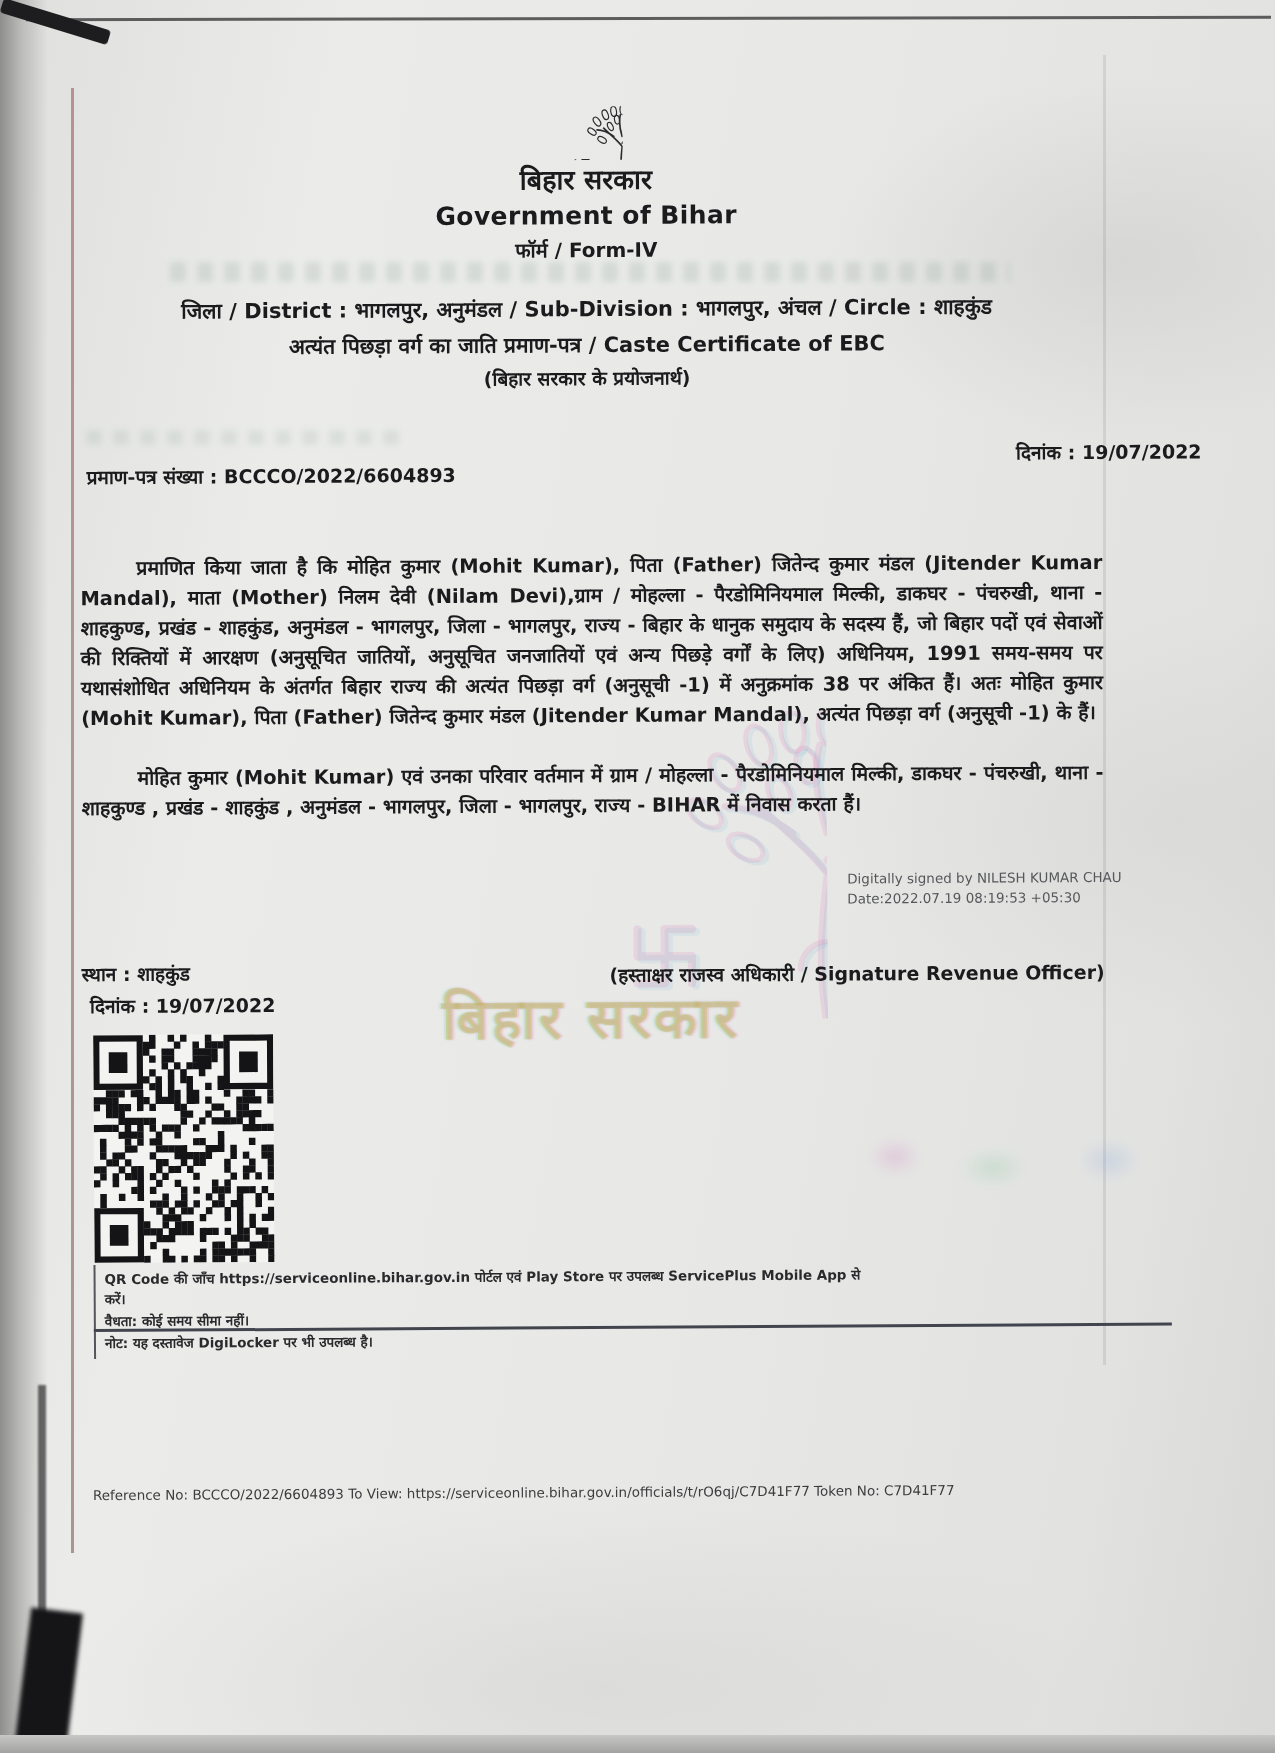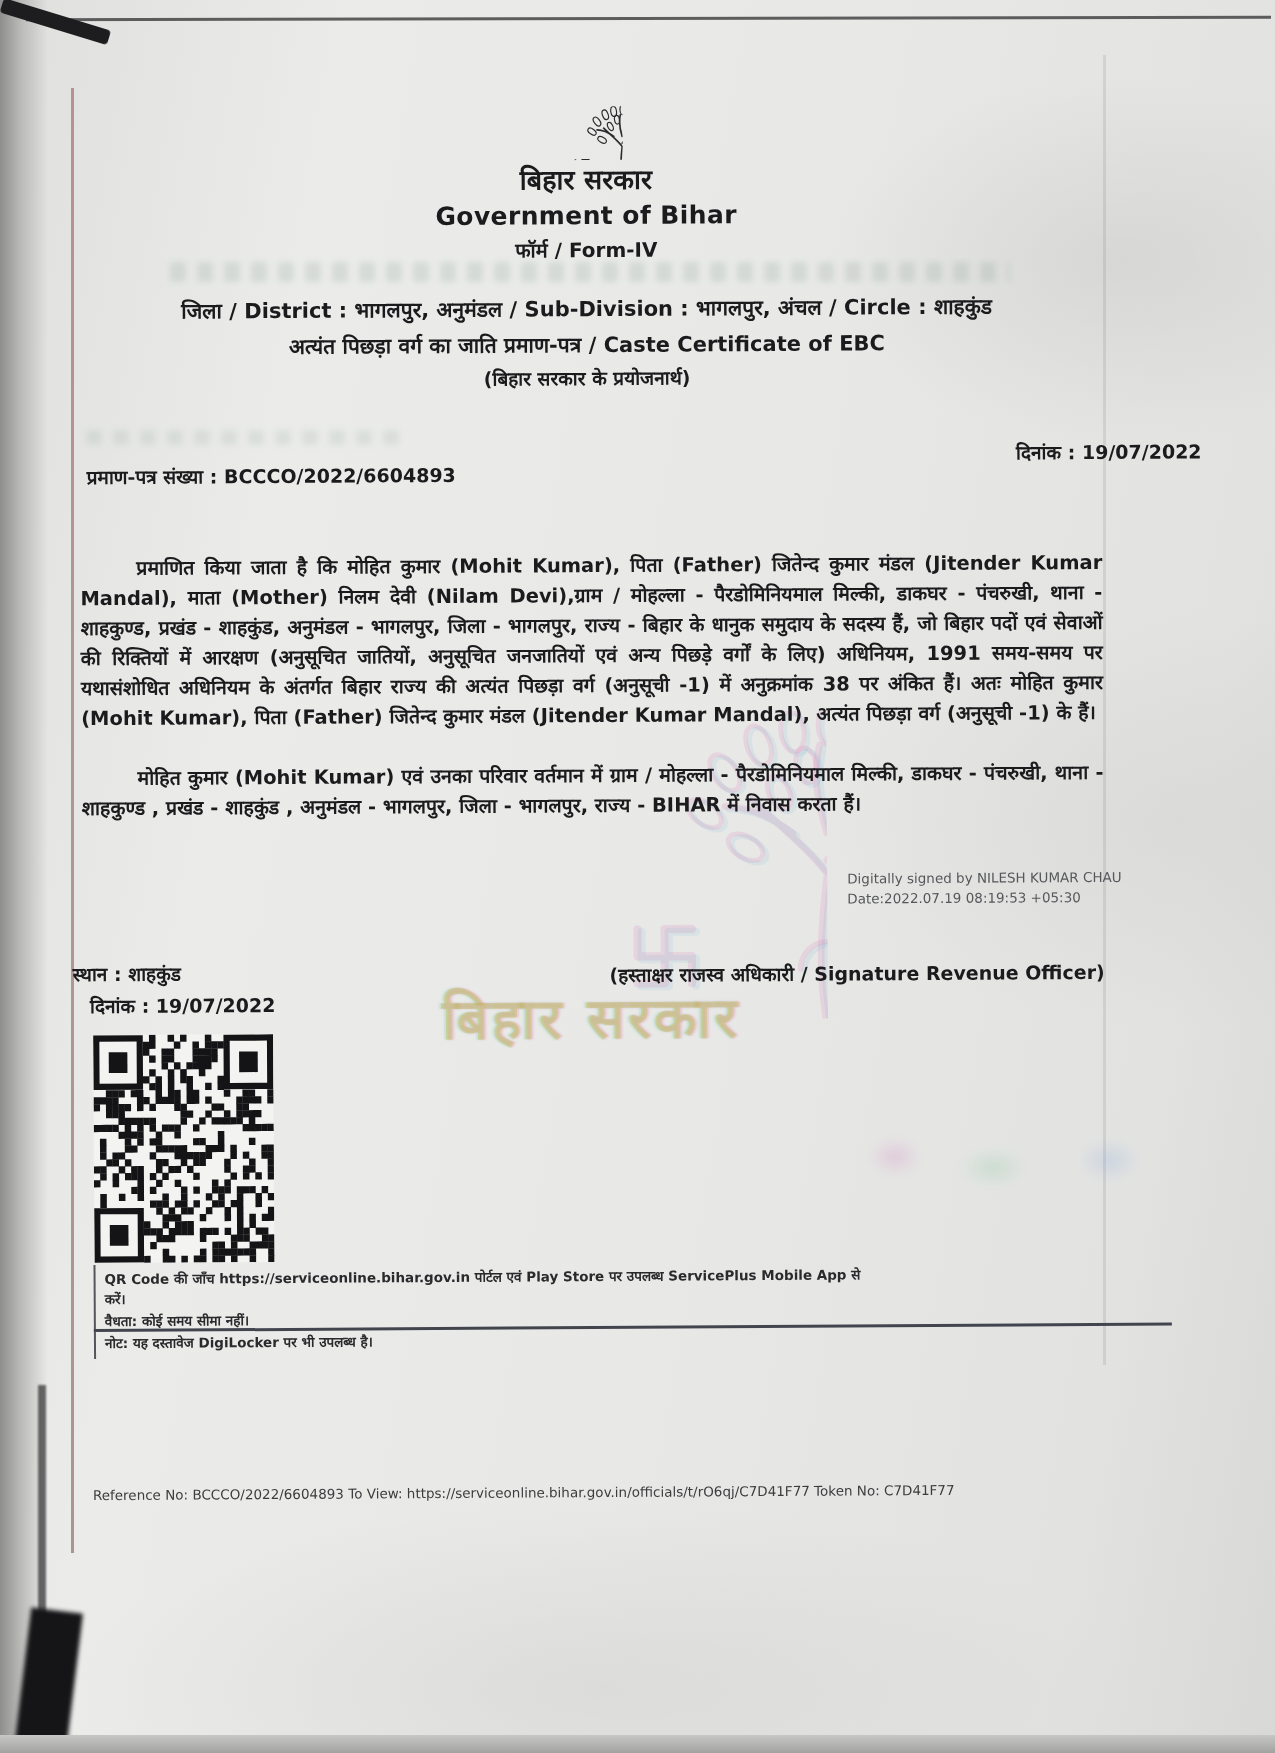--- a/index.html
+++ b/index.html
@@ -44,21 +44,21 @@
   .district{top:294px;font-size:21px;font-weight:700;}
   .cert-title{top:330px;font-size:21px;font-weight:700;}
   .purpose{top:365px;font-size:19px;font-weight:600;}
   .date-top{top:442px;left:0;width:1200px;text-align:right;font-size:19px;font-weight:700;}
   .cert-no{top:461px;left:85px;font-size:19px;font-weight:700;}
   .para{left:78px;width:1022px;font-size:19.5px;line-height:30px;font-weight:600;
     text-align:justify;text-indent:56px;}
   .para1{top:551px;}
   .para2{top:761px;}
   .digi-sig{top:870px;left:843px;width:430px;font-size:13.5px;line-height:20px;color:#56575b;}
-  .place{top:958px;left:68px;font-size:19px;font-weight:700;}
+  .place{top:958px;left:77px;font-size:19px;font-weight:700;}
   .date2{top:990px;left:85px;font-size:19px;font-weight:700;}
   .sig-label{top:962px;left:600px;width:500px;text-align:right;font-size:19px;font-weight:700;}
   .qr-box{top:1032px;left:88px;width:180px;height:228px;background:#f3f3f1;}
   .note-box{top:1262px;left:87px;width:760px;border-left:2px solid #55565a;padding:4px 0 4px 9px;
     font-size:13.5px;line-height:20px;font-weight:700;color:#2a2a2c;}
   .note-box div{margin-bottom:2px;}
   .bottom-rule-thick{top:1326px;left:87px;width:1078px;height:3px;background:#43454e;}
   .reference{top:1484px;left:85px;font-size:13.5px;color:#3c3c3e;}
   .bottom-rule-thin{top:1519px;left:55px;width:1185px;height:2px;background:#97989
 6;opacity:.8;transform:rotate(-.15deg);}

